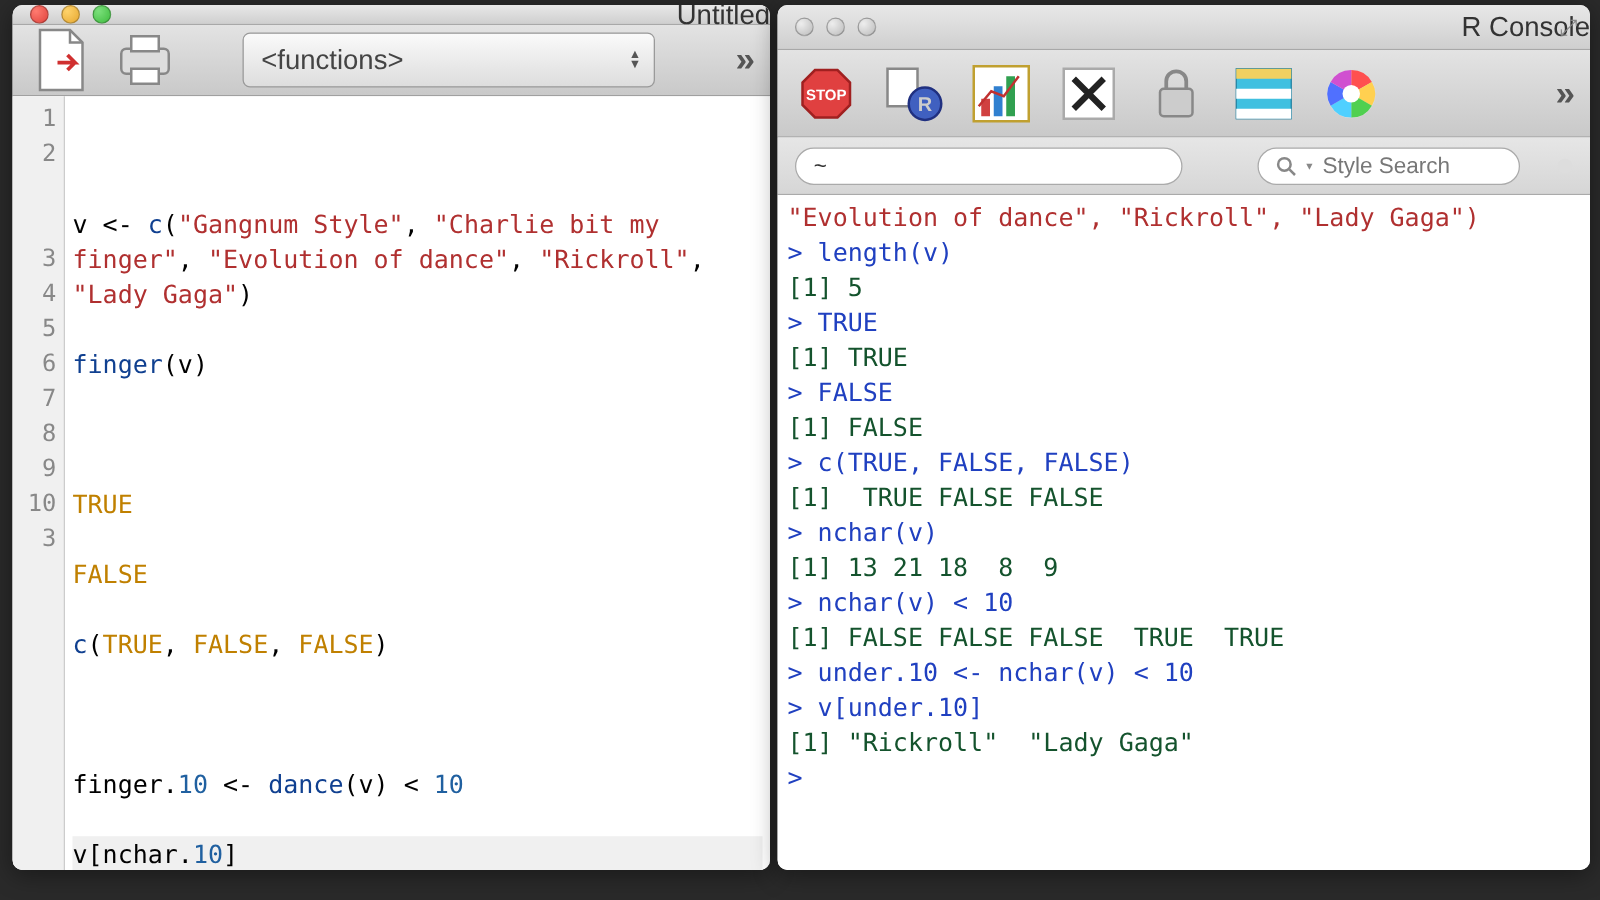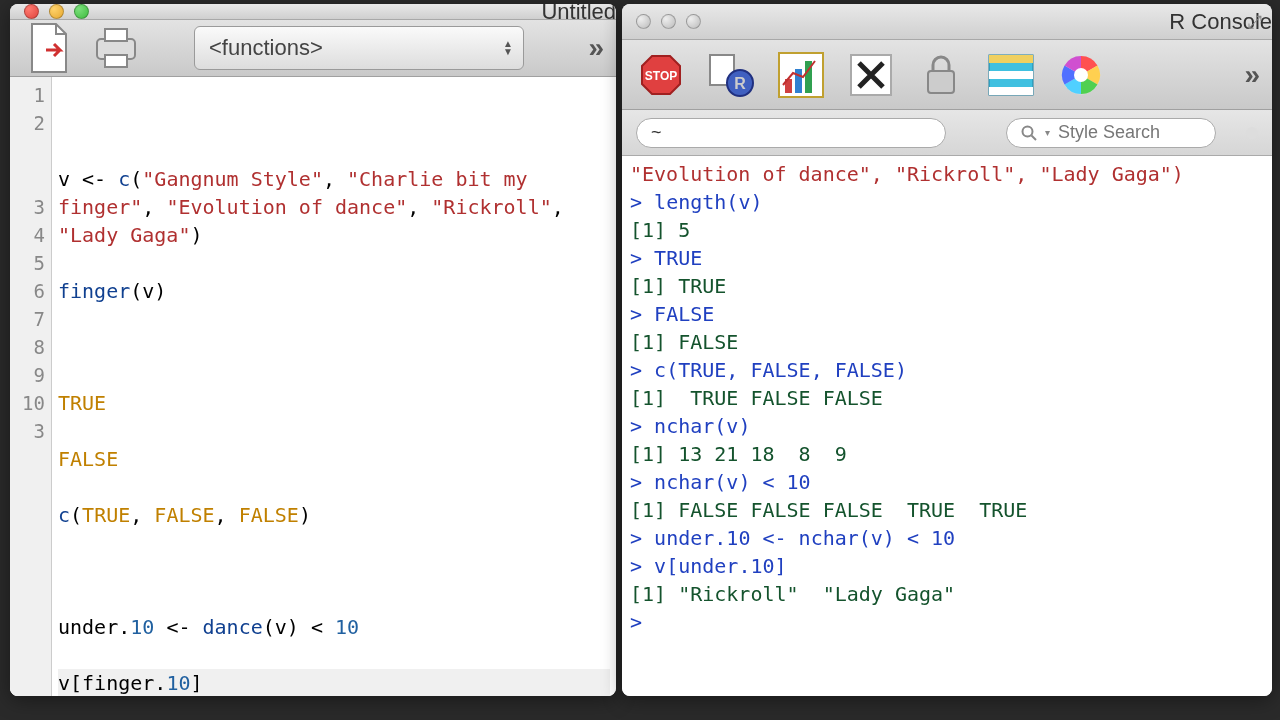--- a/index.html
+++ b/index.html
@@ -148,22 +148,22 @@
       </div>
     <div class="code">
 <div>&nbsp;</div>
 <div><span>v &lt;- </span><span class="fn">c</span><span>(</span><span class="str">"Gangnum Style"</span><span>, </span><span class="str">"Charlie bit my finger"</span><span>, </span><span class="str">"Evolution of dance"</span><span>, </span><span class="str">"Rickroll"</span><span>, </span><span class="str">"Lady Gaga"</span><span>)</span></div>
 <div><span class="fn">finger</span><span>(v)</span></div>
 <div>&nbsp;</div>
 <div><span class="kw">TRUE</span></div>
 <div><span class="kw">FALSE</span></div>
 <div><span class="fn">c</span><span>(</span><span class="kw">TRUE</span><span>, </span><span class="kw">FALSE</span><span>, </span><span class="kw">FALSE</span><span>)</span></div>
 <div>&nbsp;</div>
-<div><span>under.</span><span class="num">10</span><span> &lt;- </span><span class="fn">dance</span><span>(v) &lt; </span><span class="num">10</span></div>
-<div class="current-line"><span>v[finger.</span><span class="num">10</span><span>]</span></div>
+<div><span>finger.</span><span class="num">10</span><span> &lt;- </span><span class="fn">dance</span><span>(v) &lt; </span><span class="num">10</span></div>
+<div class="current-line"><span>v[nchar.</span><span class="num">10</span><span>]</span></div>
 
     </div>
   </div>
 
 </div>
 
 <div class="window" style="left:622px; top:4px; width:650px; height:692px;">
   <div class="titlebar">
     <div class="traffic">
       <div class="tl grey"></div>

